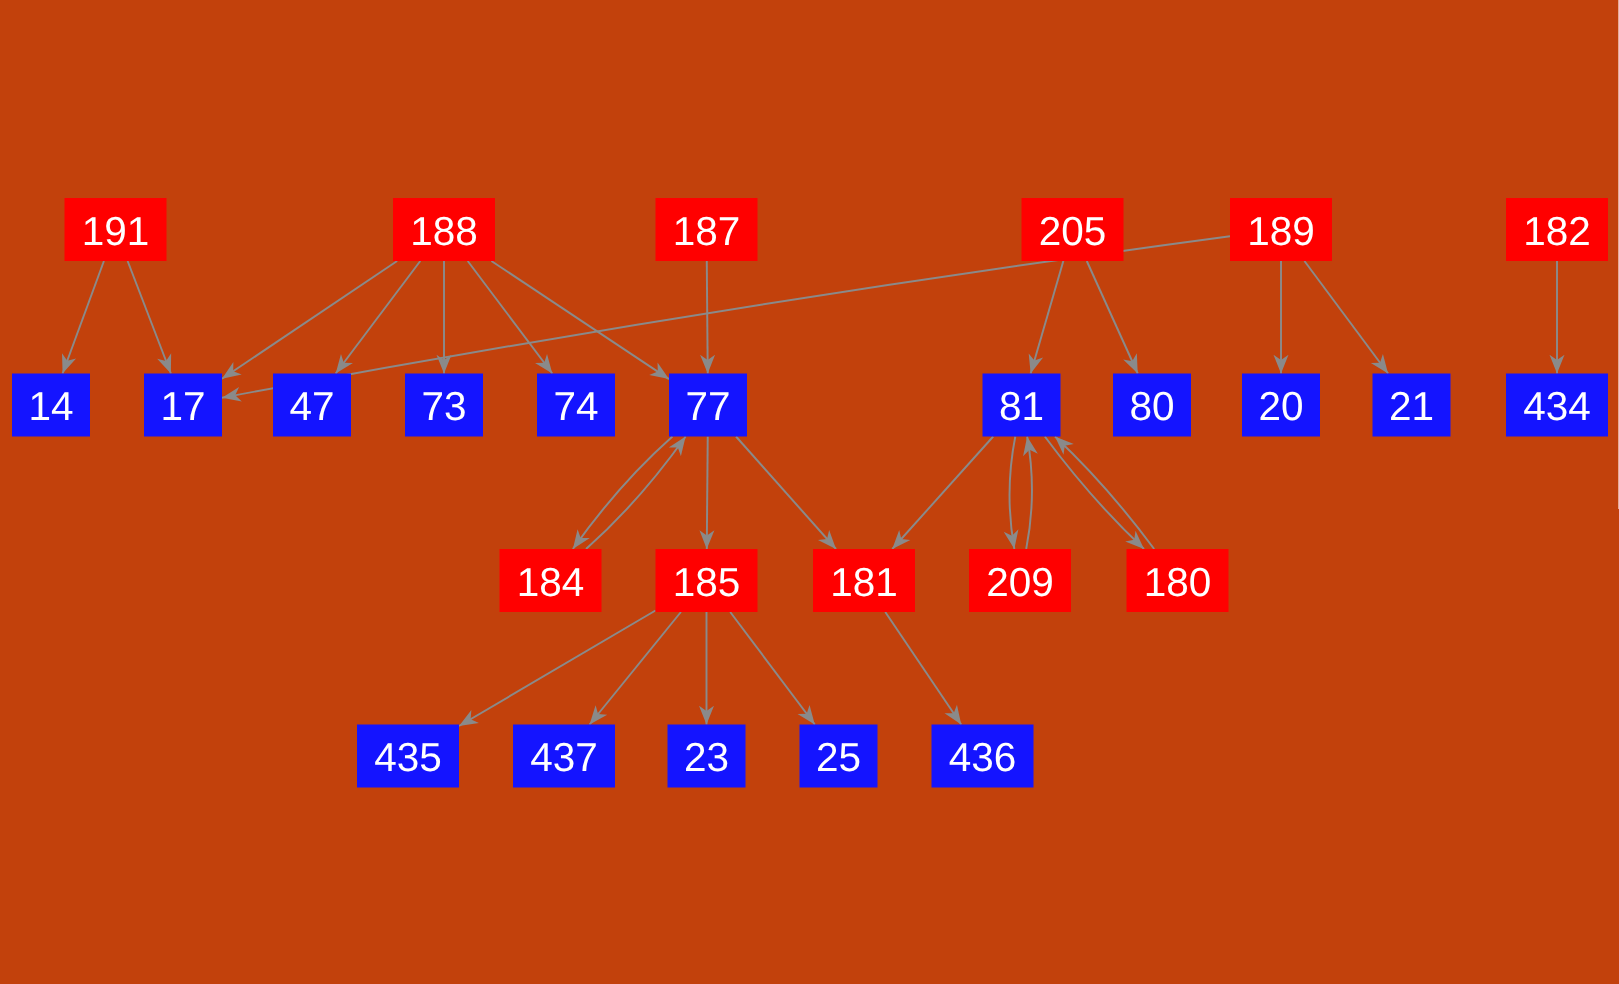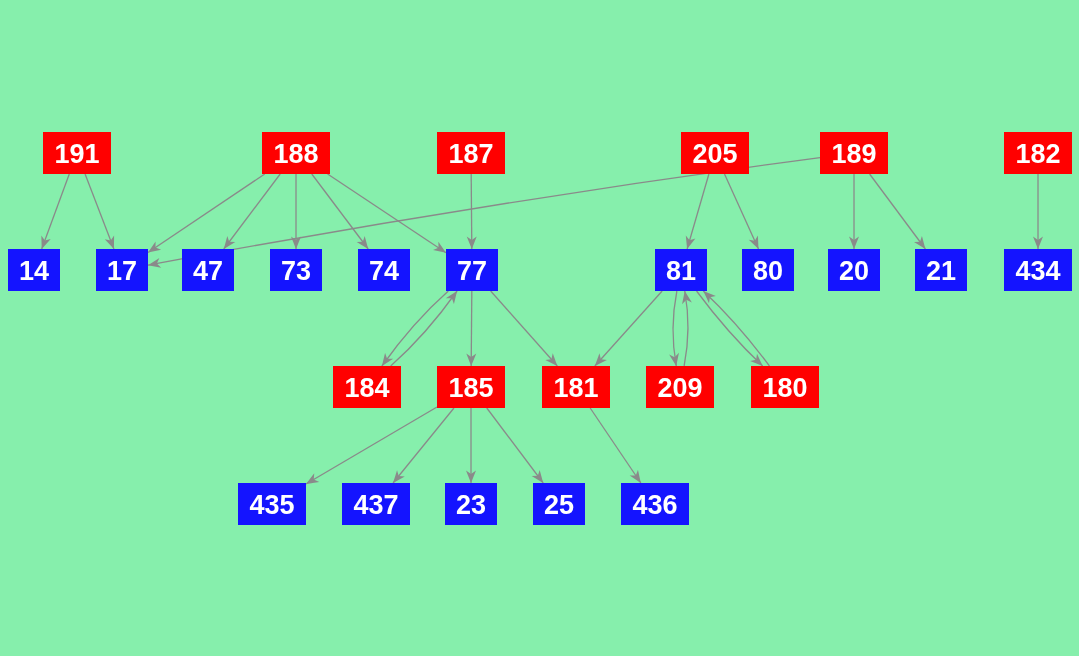--- a/index.html
+++ b/index.html
@@ -25,21 +25,21 @@
   .node-label {
     font-family: "Liberation Sans", sans-serif;
     font-size: 27px;
     text-anchor: middle;
     dominant-baseline: central;
   }
 </style>
 </head>
 <body>
 
-<div class="stage" style="background: #86efac; font-weight: bold;">
+<div class="stage" style="background: #c2410c;">
   <svg id="graph-svg" width="1079" height="656" viewBox="0 0 1079 656" xmlns="http://www.w3.org/2000/svg">
     <defs>
       <marker id="arrowhead" markerUnits="userSpaceOnUse" markerWidth="14" markerHeight="11" viewBox="0 0 14 11" refX="13" refY="5.5" orient="auto">
         <path id="arrowhead-path" d="M0.5,0.5 L13,5.5 L0.5,10.5 L4,5.5 Z" fill="#8a8a8a"></path>
       </marker>
     </defs>
     <g id="edges-layer">
         <path d="M69.28205128205128,174 L41.717948717948715,249" class="edge" stroke="#8a8a8a" marker-end="url(#arrowhead)"></path>
         <path d="M85.07692307692308,174 L113.92307692307692,249" class="edge" stroke="#8a8a8a" marker-end="url(#arrowhead)"></path>
         <path d="M264.7692307692308,174 L148,252.51724137931035" class="edge" stroke="#8a8a8a" marker-end="url(#arrowhead)"></path>

